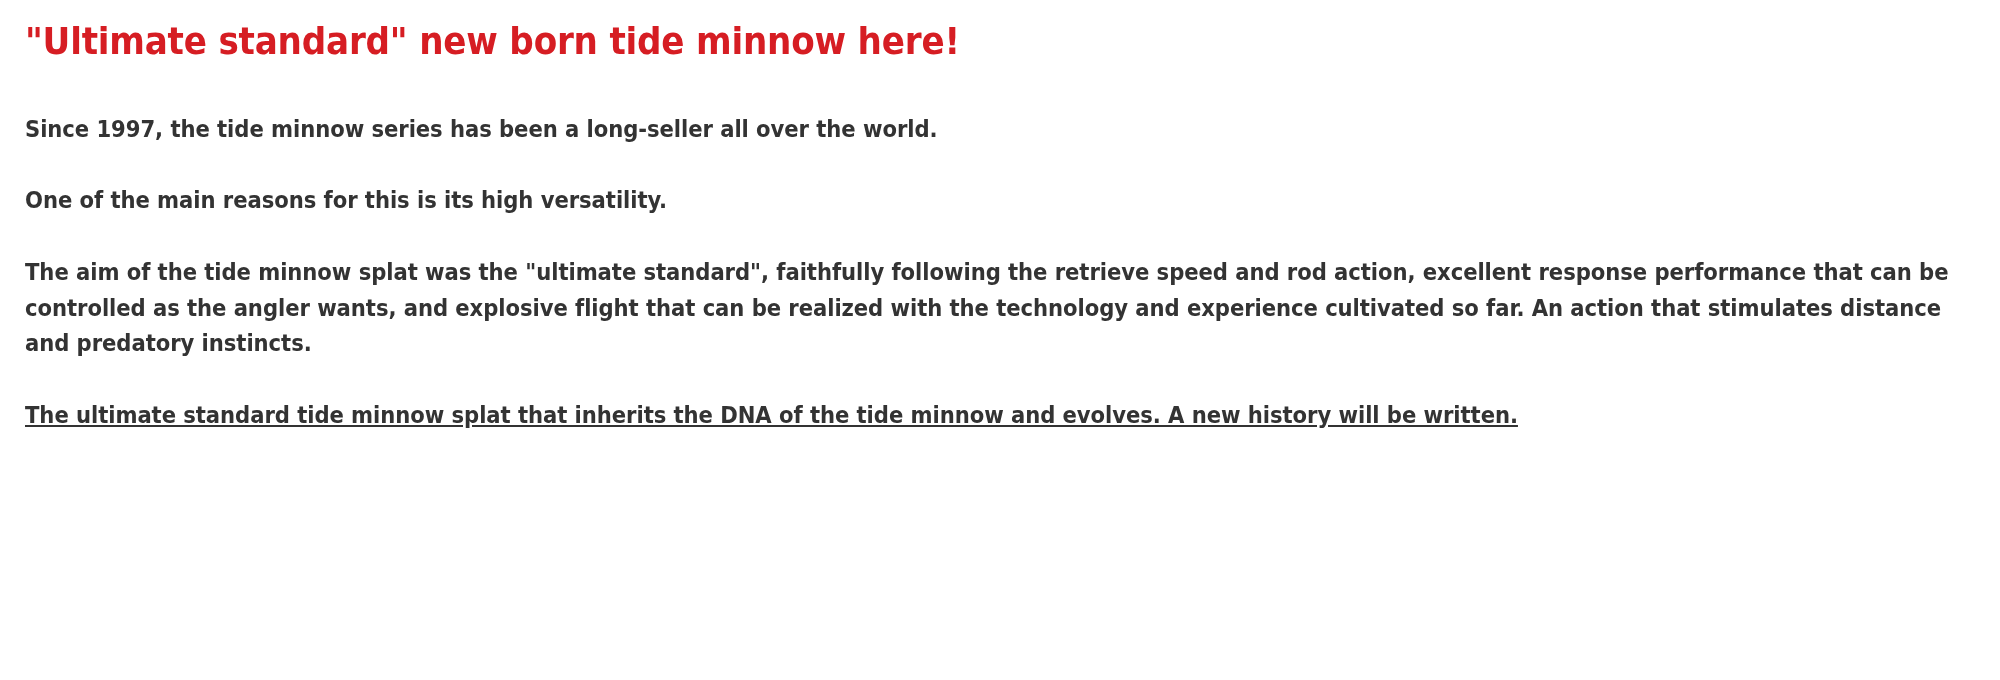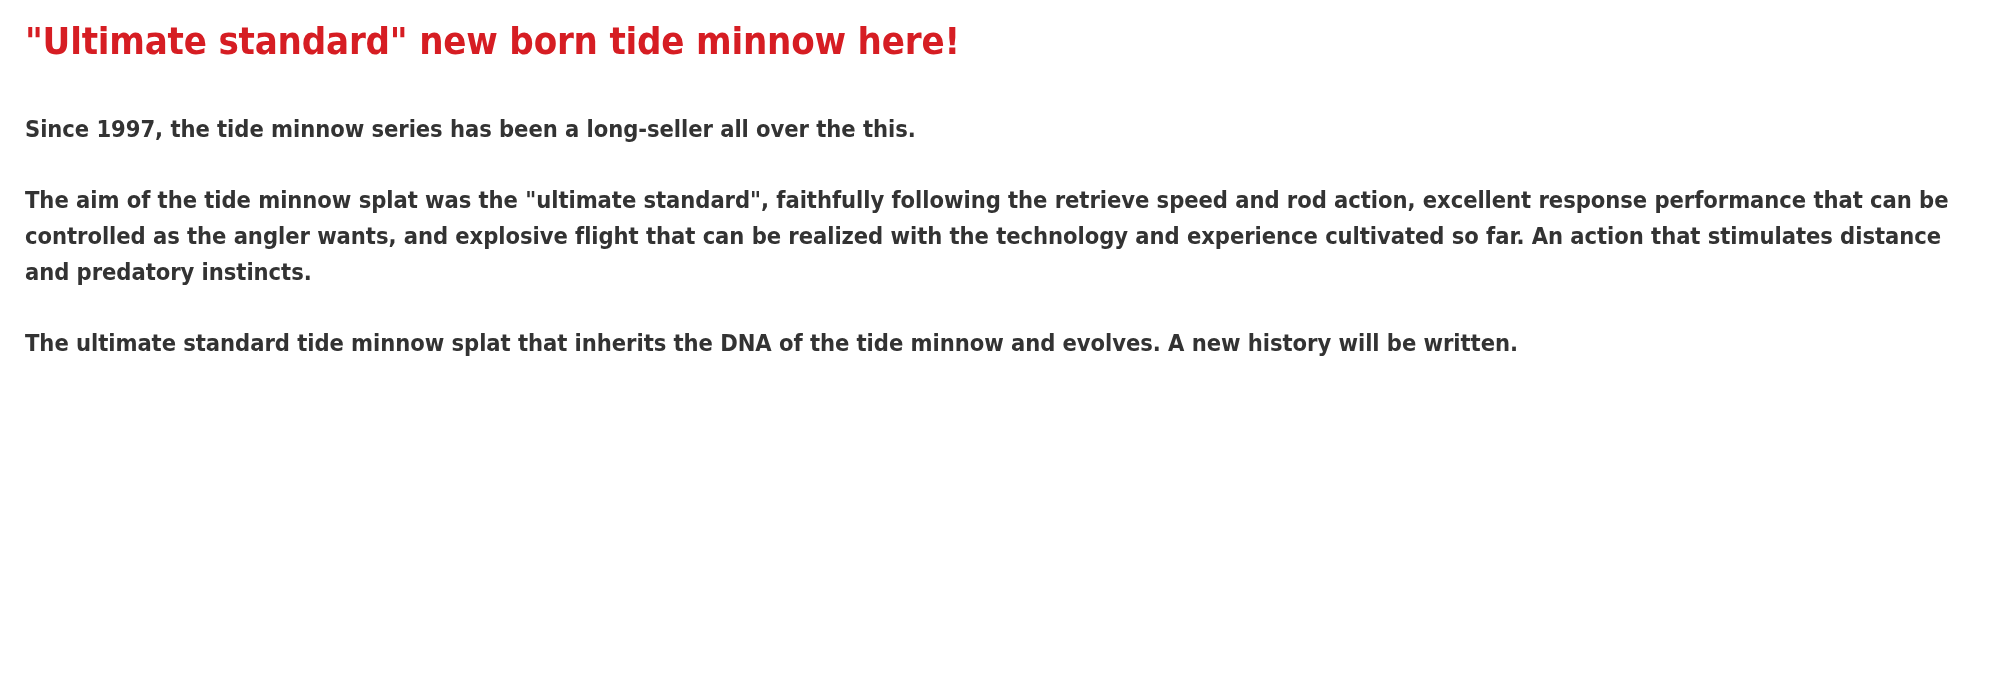--- a/index.html
+++ b/index.html
@@ -39,28 +39,30 @@
     margin: 0 0 36px 0;
     color: #333333;
     font-size: 23.5px;
     font-weight: 600;
     line-height: 1.52;
     letter-spacing: -0.05px;
     max-width: 1955px;
   }
   .body-copy p:last-child {
     margin-bottom: 0;
+    text-decoration: underline;
   }
 </style>
 </head>
 <body>
 
 <div class="page">
 
   <h1 class="article-title">"Ultimate standard" new born tide minnow here!</h1>
 
   <div class="body-copy">
-    <p>Since 1997, the tide minnow series has been a long-seller all over the this.</p>
+    <p>Since 1997, the tide minnow series has been a long-seller all over the world.</p>
+    <p>One of the main reasons for this is its high versatility.</p>
     <p>The aim of the tide minnow splat was the "ultimate standard", faithfully following the retrieve speed and rod action, excellent response performance that can be controlled as the angler wants, and explosive flight that can be realized with the technology and experience cultivated so far. An action that stimulates distance and predatory instincts.</p>
     <p>The ultimate standard tide minnow splat that inherits the DNA of the tide minnow and evolves. A new history will be written.</p>
   </div>
 
 </div>
 
 </body></html>

